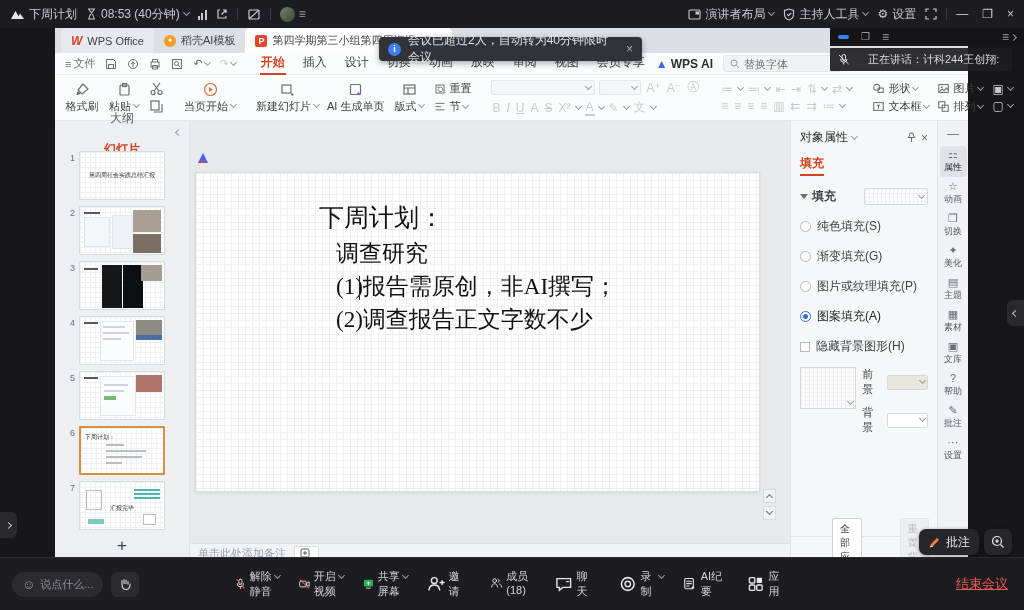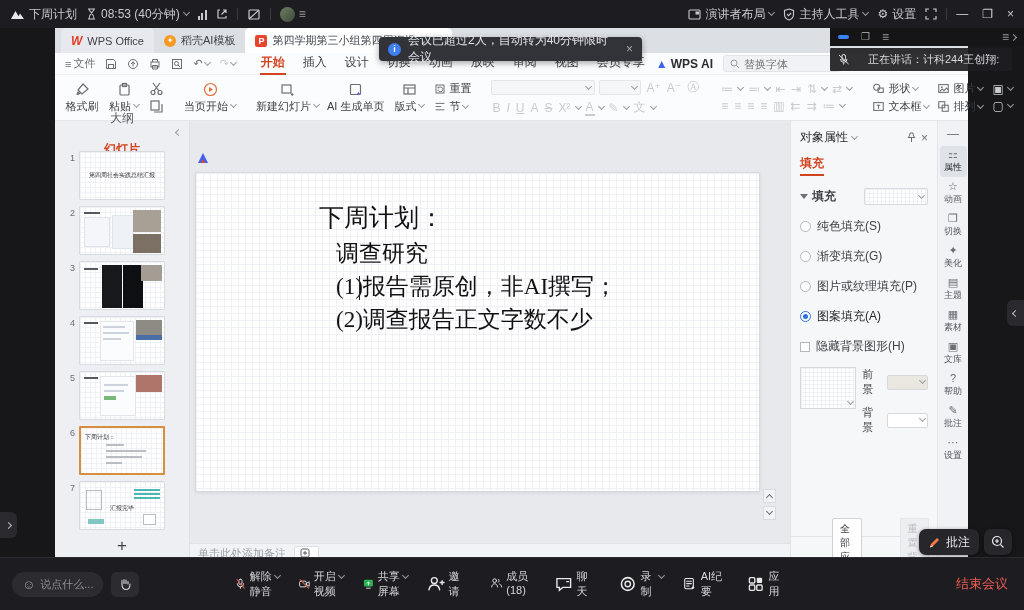--- a/index.html
+++ b/index.html
@@ -137,21 +137,21 @@
   .edge-handle.left { left:0; top:512px; border-radius:0 6px 6px 0; }
   .edge-handle.right { right:0; top:300px; border-radius:6px 0 0 6px; }
   
   .mtg-bottom { position:absolute; left:0; top:557px; width:1024px; height:53px; background:#1d1d21; border-top:1px solid #2c2c31; display:flex; align-items:center; padding:0 12px; z-index:40; }
   .chat-pill { display:flex; align-items:center; gap:5px; background:#2c2c30; border-radius:14px; height:25px; padding:0 10px; color:#8e9095; font-size:11px; cursor:text; }
   .hand-btn { margin-left:8px; width:28px; height:25px; background:#2c2c30; border-radius:6px; display:flex; align-items:center; justify-content:center; cursor:pointer; }
   .mtg-btns { position:absolute; left:50%; transform:translateX(-50%); display:flex; align-items:flex-start; gap:20px; }
   .mbtn { display:flex; flex-direction:row; align-items:center; gap:3px; color:#d6d7da; font-size:11px; cursor:pointer; position:relative; min-width:44px; }
   .mbtn .mchev { position:absolute; right:-2px; top:7px; }
   .mic-svg *, .cam-svg *, .ln { stroke:#e8e9eb; fill:none; stroke-width:1.4; stroke-linecap:round; }
-  .end-btn { margin-left:auto; color:#f05b52; font-size:13px; cursor:pointer; padding:6px 4px; }
+  .end-btn { margin-left:auto; color:#f05b52; font-size:13px; cursor:pointer; padding:6px 4px;text-decoration:underline; }
 </style>
 </head>
 <body>
 
 <div class="screen">
 
   <header class="mtg-top">
     <span class="tb-item">
       <svg width="15" height="13" viewBox="0 0 15 13">
           <polygon points="1,11 5.5,3 8.5,8.2 10,5.5 14,11" fill="#e8e9ec"></polygon>

